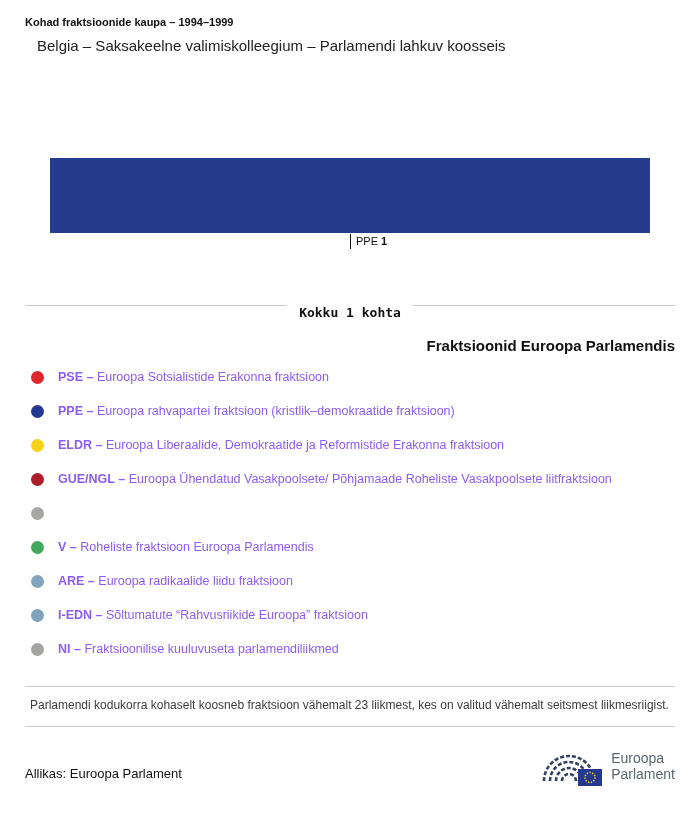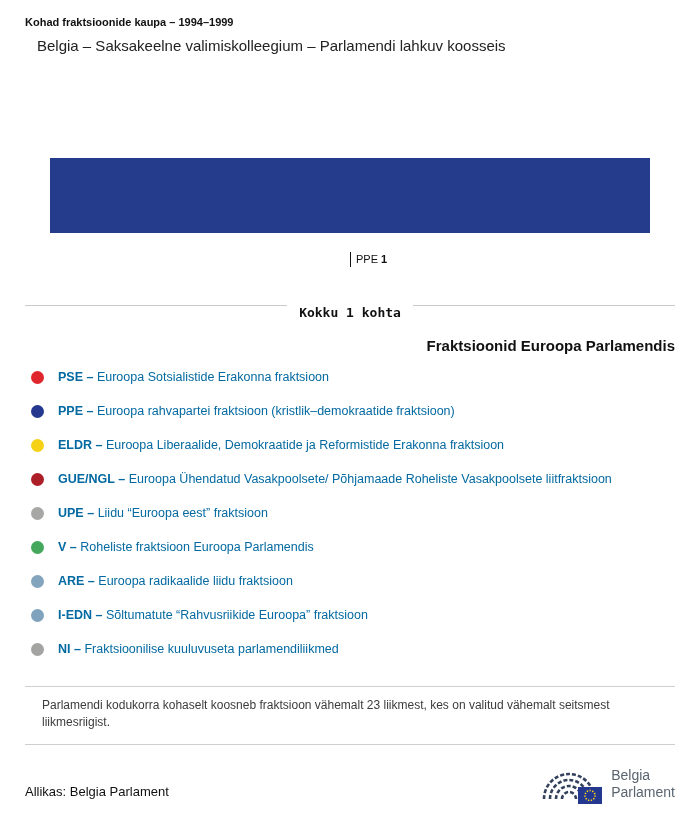--- a/index.html
+++ b/index.html
@@ -8,41 +8,41 @@
     font-family:"Liberation Sans", sans-serif;overflow:hidden;
   }
   .page{padding:0 25px;position:relative;height:818px;box-sizing:border-box;}
   .title{font-size:11px;font-weight:bold;margin:16px 0 0;color:#111;}
   .subtitle{font-size:15px;font-weight:400;margin:9px 12px 0;color:#222;}
 
   .chart{position:relative;margin:104px 25px 0;height:75px;}
   .bar{height:100%;background:#253c8d;}
   .tick-row{position:relative;margin:0 25px;height:22px;}
   .tick-label{
-    position:absolute;left:50%;top:19px;border-left:1px solid #111;
+    position:absolute;left:50%;top:1px;border-left:1px solid #111;
     padding-left:5px;font-size:11px;line-height:15px;color:#111;white-space:nowrap;
   }
   .tick-label b{font-weight:bold;}
 
   .total-row{display:flex;margin-top:50px;}
   .total-rule{flex:1;height:1px;background:#c9c9c9;}
   .total-text{
     font-family:"DejaVu Sans Mono", monospace;font-weight:bold;
     font-size:13px;margin:0 12px;color:#111;white-space:nowrap;
   }
 
   .legend-heading{font-size:15px;font-weight:bold;margin:17px 0 0;color:#111;text-align:right;}
   .legend{list-style:none;margin:6px 0 0;padding:0;}
   .legend li{display:flex;align-items:center;height:34px;}
   .dot{width:13px;height:13px;border-radius:50%;margin:0 14px 0 6px;flex:none;background:#999;}
-  .legend-text{font-size:12.5px;color:#0369a1;white-space:nowrap;}
+  .legend-text{font-size:12.5px;color:#8b5cf6;white-space:nowrap;}
   .legend-text b{font-weight:bold;}
 
   .rule{border:none;border-top:1px solid #cfcfcf;margin:20px 0 0;}
-  .footnote{font-size:12px;color:#3c3c3c;margin:10px 17px 0;line-height:1.45;max-width:645px;}
+  .footnote{font-size:12px;color:#3c3c3c;margin:10px 5px 0;line-height:1.45;max-width:645px;}
   .rule2{border:none;border-top:1px solid #cfcfcf;margin:12px 0 0;}
 
   .source-row{display:flex;justify-content:space-between;align-items:flex-end;margin-top:18px;}
   .source-text{font-size:13px;color:#111;padding-bottom:6px;}
   .source-text b{font-weight:normal;}
   .logo{display:flex;align-items:center;gap:9px;}
   .logo-text{font-size:14px;color:#5a6570;line-height:1.18;}
 </style>
 </head>
 <body>
@@ -83,21 +83,20 @@
       <span class="legend-text"><b>ELDR –</b> <span>Euroopa Liberaalide, Demokraatide ja Reformistide Erakonna fraktsioon</span></span>
     </li>
 
     <li>
       <span class="dot" style="background: rgb(173, 31, 40);"></span>
       <span class="legend-text"><b>GUE/NGL –</b> <span>Euroopa Ühendatud Vasakpoolsete/ Põhjamaade Roheliste Vasakpoolsete liitfraktsioon</span></span>
     </li>
 
     <li>
       <span class="dot" style="background: rgb(167, 167, 165);"></span>
-      <span class="legend-text"><b>UPE –</b> <span>Liidu “Euroopa eest” fraktsioon</span></span>
     </li>
 
     <li>
       <span class="dot" style="background: rgb(68, 167, 92);"></span>
       <span class="legend-text"><b>V –</b> <span>Roheliste fraktsioon Euroopa Parlamendis</span></span>
     </li>
 
     <li>
       <span class="dot" style="background: rgb(130, 164, 188);"></span>
       <span class="legend-text"><b>ARE –</b> <span>Euroopa radikaalide liidu fraktsioon</span></span>
@@ -114,33 +113,33 @@
     </li>
   </ul>
 
   <hr class="rule">
 
   <p class="footnote">Parlamendi kodukorra kohaselt koosneb fraktsioon vähemalt 23 liikmest, kes on valitud vähemalt seitsmest liikmesriigist.</p>
 
   <hr class="rule2">
 
   <div class="source-row">
-    <span class="source-text"><b>Allikas:</b> <span>Belgia Parlament</span></span>
+    <span class="source-text"><b>Allikas:</b> <span>Euroopa Parlament</span></span>
 
     <div class="logo">
       <svg width="62" height="42" viewBox="0 0 62 42" aria-hidden="true">
         <g fill="none" stroke="#33415c" stroke-width="2.6" stroke-dasharray="4 2">
           <path d="M4,36 A25,25 0 0 1 54,36"></path>
           <path d="M10,36 A19,19 0 0 1 48,36"></path>
           <path d="M16,36 A13,13 0 0 1 42,36"></path>
           <path d="M22,36 A7,7 0 0 1 36,36"></path>
         </g>
         <rect x="38" y="24" width="24" height="17" fill="#24388f"></rect>
         <circle cx="50" cy="32.5" r="5" fill="none" stroke="#ffd617" stroke-width="1.6" stroke-dasharray="1.3 1.5"></circle>
       </svg>
       <div class="logo-text">
-        <div>Belgia</div>
+        <div>Euroopa</div>
         <div>Parlament</div>
       </div>
     </div>
   </div>
 
 </div>
 
 </body></html>

